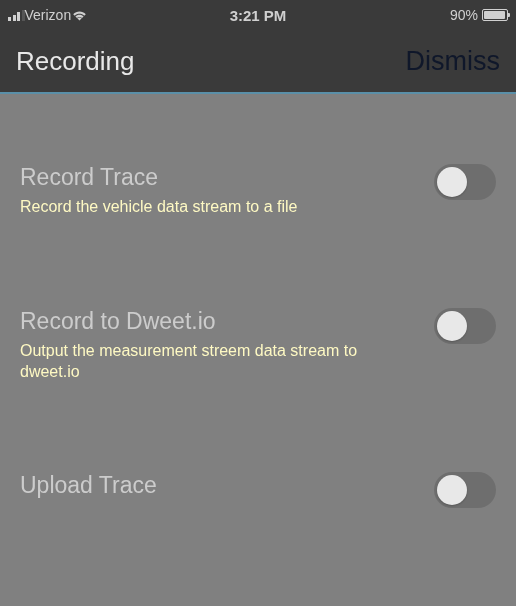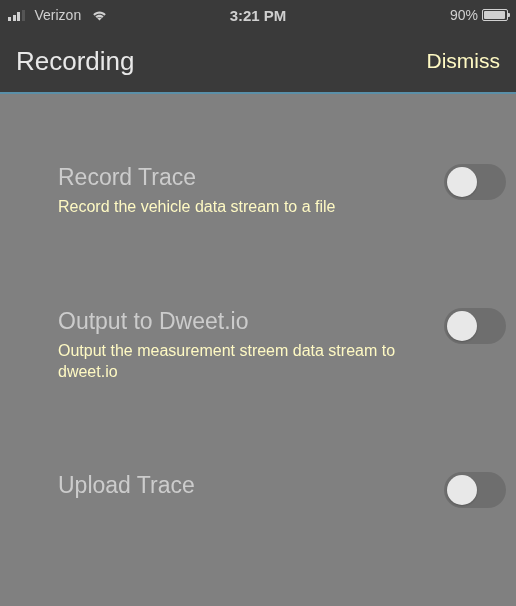--- a/index.html
+++ b/index.html
@@ -21,21 +21,21 @@
       color: #d0d0d0;
       display: flex;
       align-items: center;
       padding: 0 8px;
       font-size: 15px;
       position: relative;
     }
     .status-left {
       display: flex;
       align-items: center;
-      gap: 10px;
+      gap: 0;
     }
     .signal-bars {
       display: flex;
       align-items: flex-end;
       gap: 1.5px;
       height: 12px;
     }
     .signal-bars span {
       width: 3px;
       background: #d0d0d0;
@@ -101,31 +101,30 @@
       justify-content: space-between;
       padding: 0 16px;
       gap: 26px;
     }
     .nav-title {
       font-size: 26px;
       font-weight: 400;
       color: #e8e8e8;
     }
     .nav-dismiss {
-      font-size: 21px;
-      color: #fef9c3;
+      font-size: 27px;
+      color: #0f172a;
       cursor: pointer;
     }
     .divider-line {
       height: 2px;
       background: #5a8fa8;
     }
     .content {
-      padding: 0 10px;
-      margin-left: 48px;
+      padding: 0 20px;
     }
     .setting-row {
       padding-top: 70px;
       display: flex;
       align-items: flex-start;
       justify-content: space-between;
     }
     .setting-row:nth-of-type(2),
     .setting-row:nth-of-type(3) {
       padding-top: 90px;
@@ -207,21 +206,21 @@
       <div class="setting-title">Record Trace</div>
       <div class="setting-desc">Record the vehicle data stream to a file</div>
     </div>
     <div class="toggle">
       <div class="toggle-knob"></div>
     </div>
   </div>
 
   <div class="setting-row">
     <div class="setting-text">
-      <div class="setting-title">Output to Dweet.io</div>
+      <div class="setting-title">Record to Dweet.io</div>
       <div class="setting-desc">Output the measurement streem data stream to dweet.io</div>
     </div>
     <div class="toggle">
       <div class="toggle-knob"></div>
     </div>
   </div>
 
   <div class="setting-row">
     <div class="setting-text">
       <div class="setting-title">Upload Trace</div>

